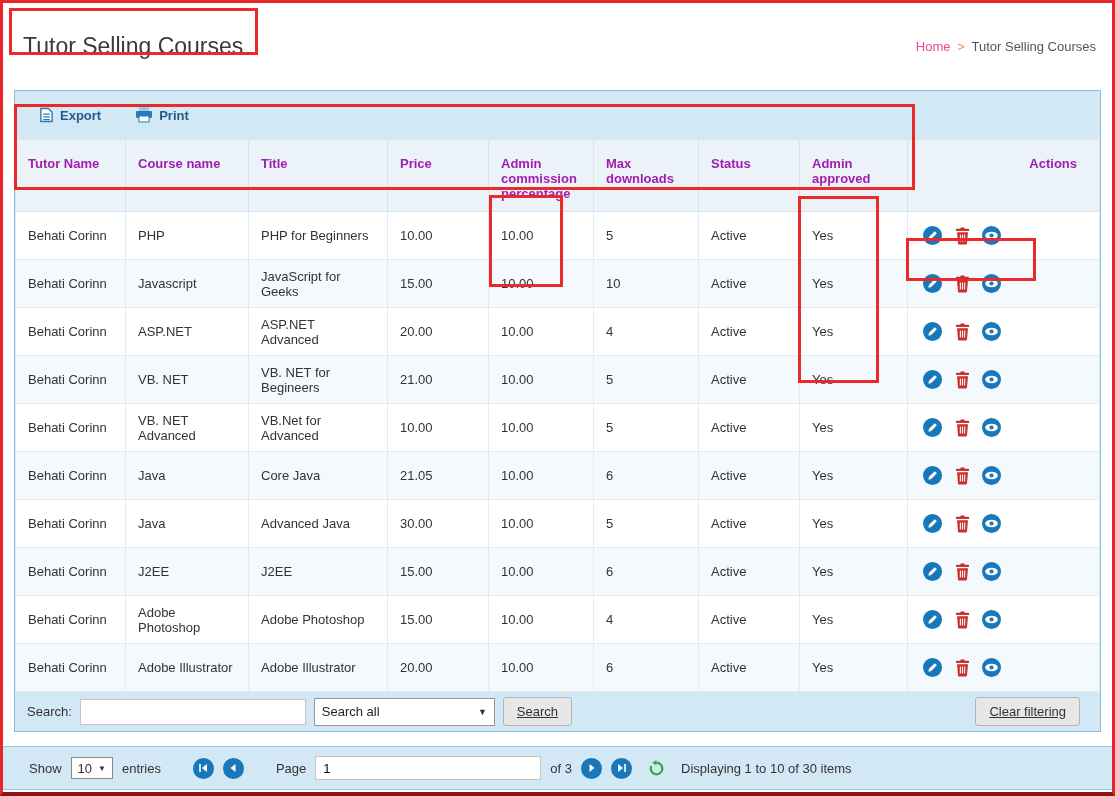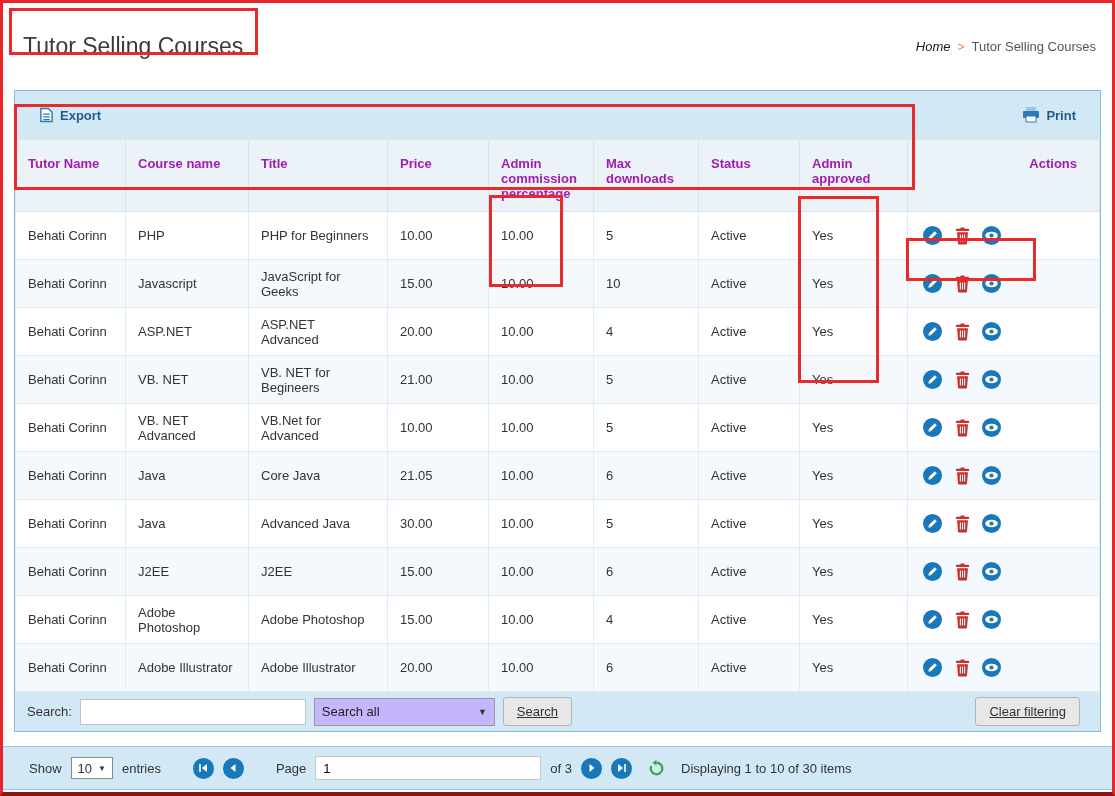--- a/index.html
+++ b/index.html
@@ -11,43 +11,43 @@
     background:#fff;
     font-family:"Liberation Sans", sans-serif;
     border:3px solid #e8262a;
     border-bottom:4px solid #8c1511;
   }
 
   
   .header-row { display:flex; justify-content:space-between; align-items:center; height:87px; padding:0 14px; }
   .page-title { font-size:23px; font-weight:400; color:#3a3a3a; margin:0; padding-left:6px; }
   .breadcrumb { font-size:13px; display:flex; gap:7px; align-items:center; padding-right:2px; }
-  .breadcrumb .home { color:#0f172a; text-decoration:none; cursor:pointer;font-style:italic; }
+  .breadcrumb .home { color:#ec4899; text-decoration:none; cursor:pointer; }
   .breadcrumb .sep { color:#ef8354; font-size:12px; }
   .breadcrumb .current { color:#555; }
 
   
   .panel { margin:0 11px; background:#d3e8f5; border:1px solid #86bcdc; }
-  .toolbar { height:48px; display:flex; justify-content:space-between; align-items:center; gap:22px; padding:0 18px; }
+  .toolbar { height:48px; display:flex; justify-content:flex-start; align-items:center; gap:22px; padding:0 18px; }
   .tool { display:flex; align-items:center; gap:6px; font-size:13px; font-weight:700; color:#235a8c; cursor:pointer; background:none; border:none; }
 
   table { width:100%; border-collapse:collapse; table-layout:fixed; background:#fff; }
   th { background:#ebf2f8; border:1px solid #d9e4ec; padding:16px 12px 6px; font-size:13px; font-weight:700;
        color:#a21caf; text-align:left; vertical-align:top; height:72px; }
   th.actions-col { text-align:right; padding-right:22px; }
   td { border:1px solid #e3ecf2; padding:0 12px; font-size:13px; color:#333; height:48px; background:#fff; overflow:hidden; }
   tbody tr:nth-child(even) td { background:#f3f9fc; }
   td.actions { padding-left:15px; }
   .action-btn { background:none; border:none; padding:0; margin-right:9px; cursor:pointer; vertical-align:middle; line-height:0; }
 
   
   .searchbar { display:flex; align-items:center; padding:5px 12px; gap:8px; }
   .searchbar .lbl { font-size:13px; color:#333; }
   .search-input { width:226px; height:26px; border:1px solid #c4c4c4; background:#fff; padding:0 6px; font-size:13px; }
-  .scope-select { width:181px; height:28px; background:#c4b5fd; border:1px solid #989898; display:flex; align-items:center;
+  .scope-select { width:181px; height:28px; background:#ffffff; border:1px solid #989898; display:flex; align-items:center;
        justify-content:space-between; padding:0 7px; font-size:13px; color:#222; cursor:pointer; }
   .scope-select .arrow { font-size:9px; color:#333; }
   .btn { background:#e7e7e7; border:1px solid #b4b4b4; border-radius:3px; padding:6px 13px; font-size:13px; color:#333; cursor:pointer;text-decoration:underline; }
   .spacer { flex:1; }
   .clear-btn { margin-right:8px; }
 
   
   .footerbar { position:absolute; left:0; right:0; bottom:2px; background:#d3e8f5;
        border-top:1px solid #9cc6e0; border-bottom:1px solid #9cc6e0; height:44px;
        display:flex; align-items:center; padding:0 26px; gap:9px; font-size:13px; color:#333; }

